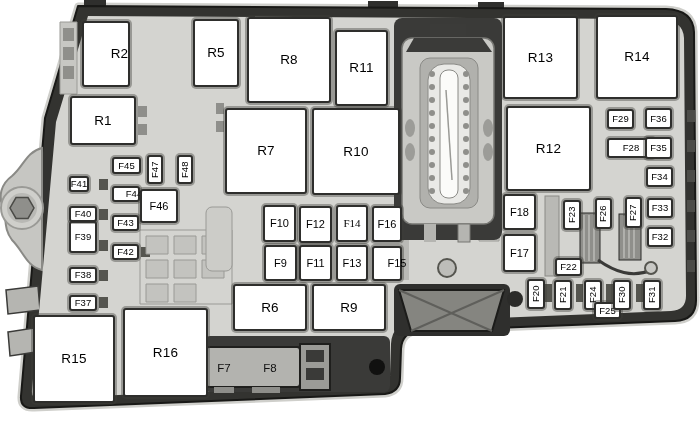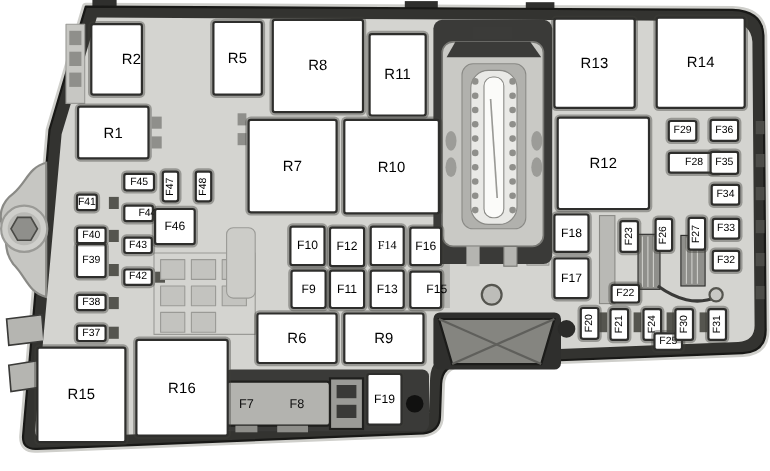--- a/index.html
+++ b/index.html
@@ -246,23 +246,20 @@
       </div>
       <div class="box fuse fuse-large" style="left: 372px; top: 206px; width: 30px; height: 36px;">
         <span>F16</span>
       </div>
       <div class="box fuse fuse-large" style="left: 503px; top: 234px; width: 33px; height: 38px;">
         <span>F17</span>
       </div>
       <div class="box fuse fuse-large" style="left: 503px; top: 194px; width: 33px; height: 36px;">
         <span>F18</span>
       </div>
-      <div class="box fuse fuse-large" style="left: 333px; top: 339px; width: 33px; height: 48px;">
-        <span>F19</span>
-      </div>
       <div class="box fuse fuse-v" style="left: 527px; top: 279px; width: 18px; height: 30px;">
         <span>F20</span>
       </div>
       <div class="box fuse fuse-v" style="left: 554px; top: 280px; width: 18px; height: 30px;">
         <span>F21</span>
       </div>
       <div class="box fuse" style="left: 555px; top: 258px; width: 27px; height: 18px;">
         <span>F22</span>
       </div>
       <div class="box fuse fuse-v" style="left: 563px; top: 200px; width: 18px; height: 30px;">

